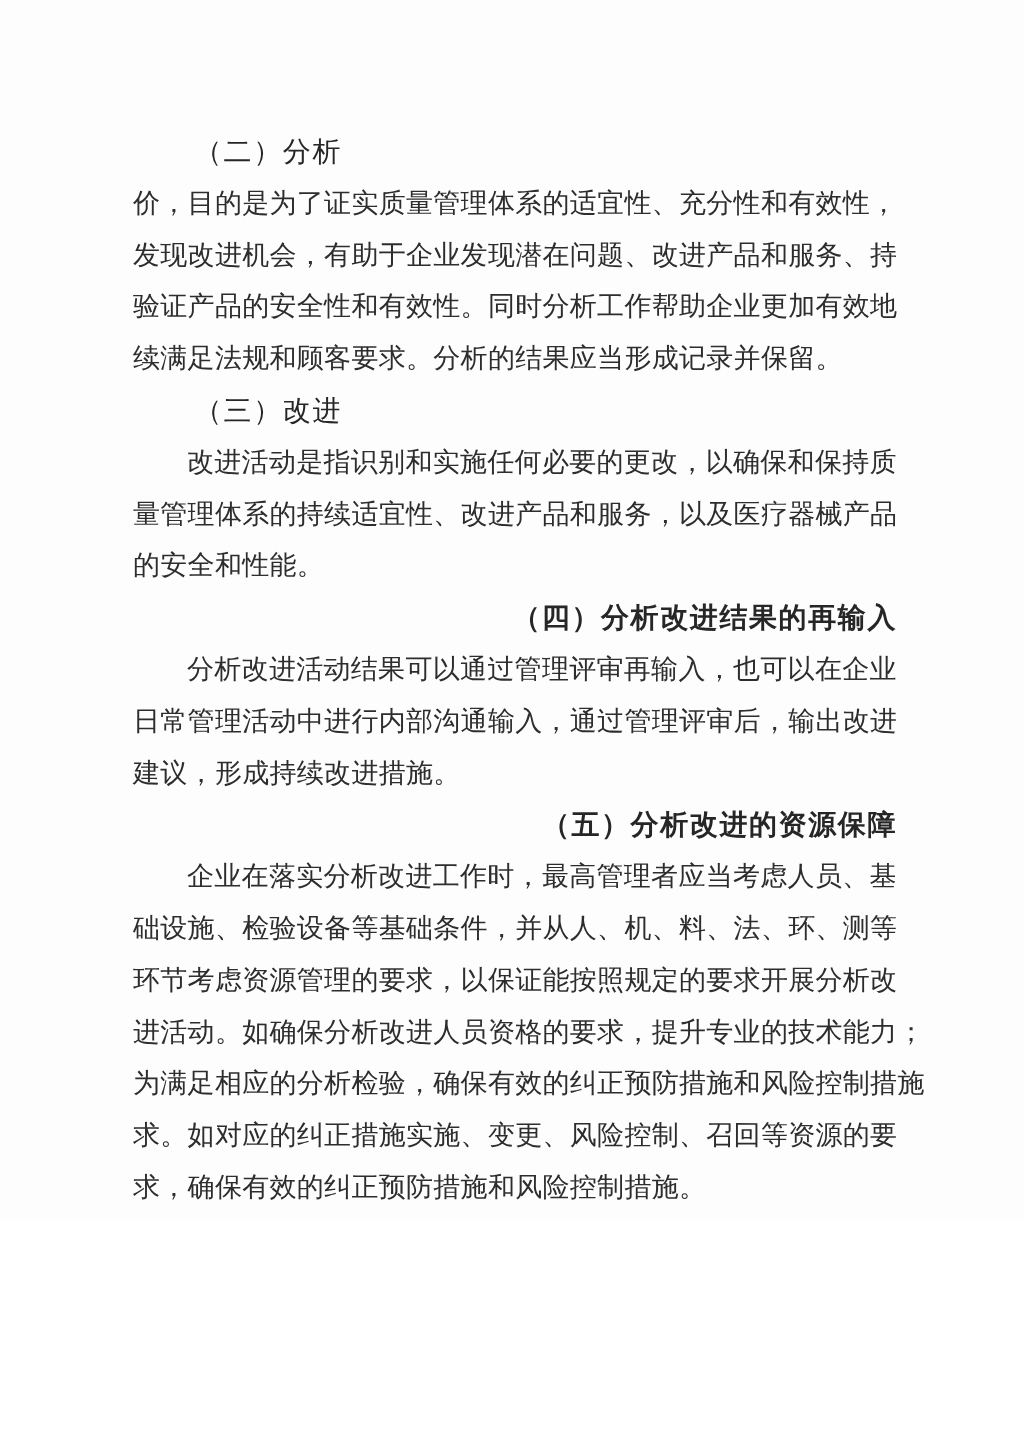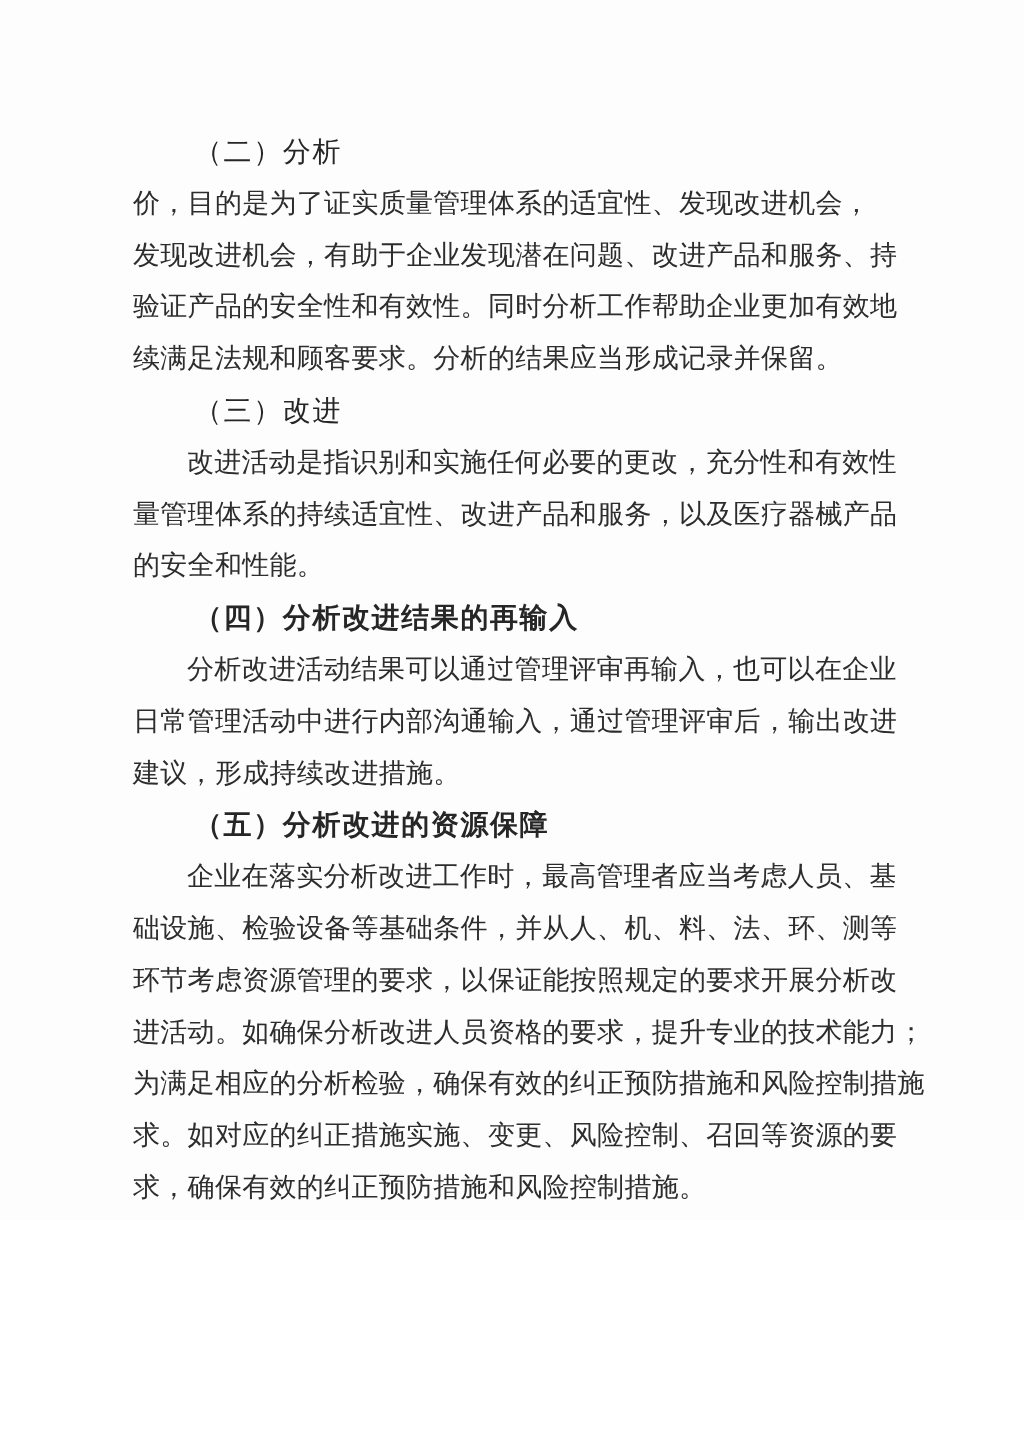--- a/index.html
+++ b/index.html
@@ -32,20 +32,21 @@
   
   .h {
     padding-left: 61px;
     font-size: 28px;
     letter-spacing: 1.6px;
     color: #262626;
   }
   
   .hb {
     font-weight: 600;
+    text-align: right;
   }
   
   .p1 {
     text-indent: 54px;
   }
   .footer {
     position: absolute;
     top: 1310px;
     left: 799px;
     height: 36px;
@@ -66,26 +67,26 @@
     font-weight: 600;
     line-height: 36px;
   }
 </style>
 </head>
 <body>
 
 <div class="page">
   <div class="content">
     <div class="line h">（二）分析</div>
-    <div class="line">价，目的是为了证实质量管理体系的适宜性、发现改进机会，</div>
+    <div class="line">价，目的是为了证实质量管理体系的适宜性、充分性和有效性，</div>
     <div class="line">发现改进机会，有助于企业发现潜在问题、改进产品和服务、持</div>
     <div class="line">验证产品的安全性和有效性。同时分析工作帮助企业更加有效地</div>
     <div class="line">续满足法规和顾客要求。分析的结果应当形成记录并保留。</div>
     <div class="line h">（三）改进</div>
-    <div class="line p1">改进活动是指识别和实施任何必要的更改，充分性和有效性</div>
+    <div class="line p1">改进活动是指识别和实施任何必要的更改，以确保和保持质</div>
     <div class="line">量管理体系的持续适宜性、改进产品和服务，以及医疗器械产品</div>
     <div class="line">的安全和性能。</div>
     <div class="line h hb">（四）分析改进结果的再输入</div>
     <div class="line p1">分析改进活动结果可以通过管理评审再输入，也可以在企业</div>
     <div class="line">日常管理活动中进行内部沟通输入，通过管理评审后，输出改进</div>
     <div class="line">建议，形成持续改进措施。</div>
     <div class="line h hb">（五）分析改进的资源保障</div>
     <div class="line p1">企业在落实分析改进工作时，最高管理者应当考虑人员、基</div>
     <div class="line">础设施、检验设备等基础条件，并从人、机、料、法、环、测等</div>
     <div class="line">环节考虑资源管理的要求，以保证能按照规定的要求开展分析改</div>

